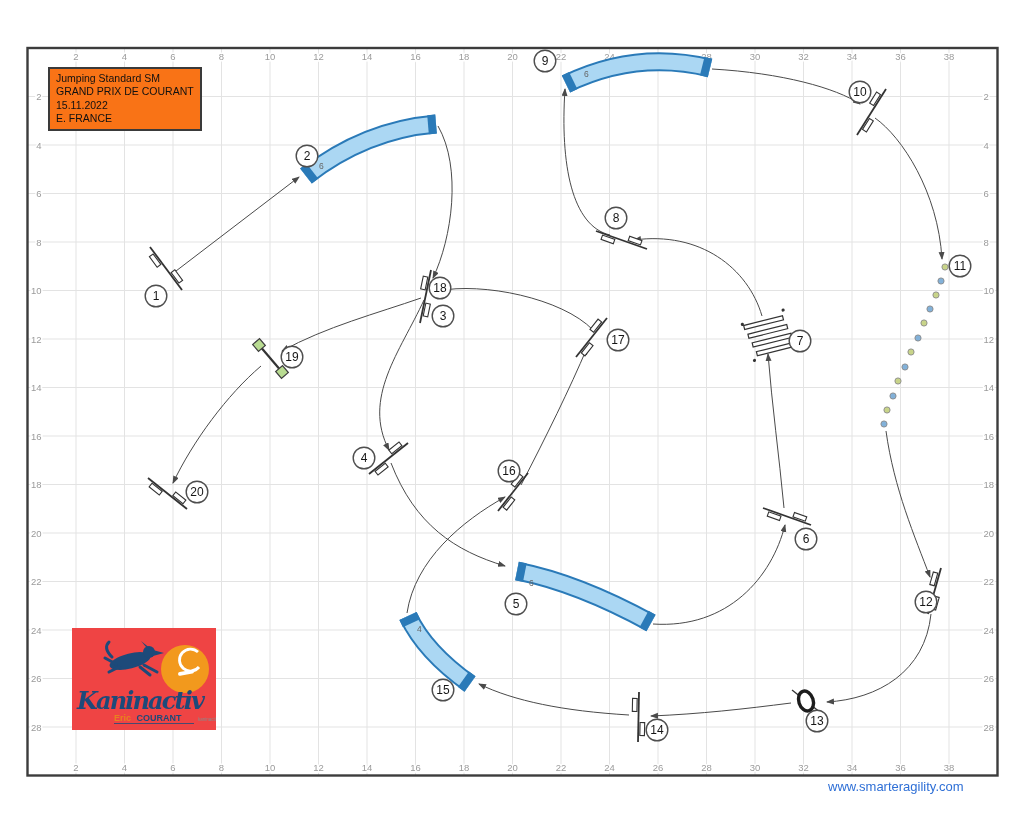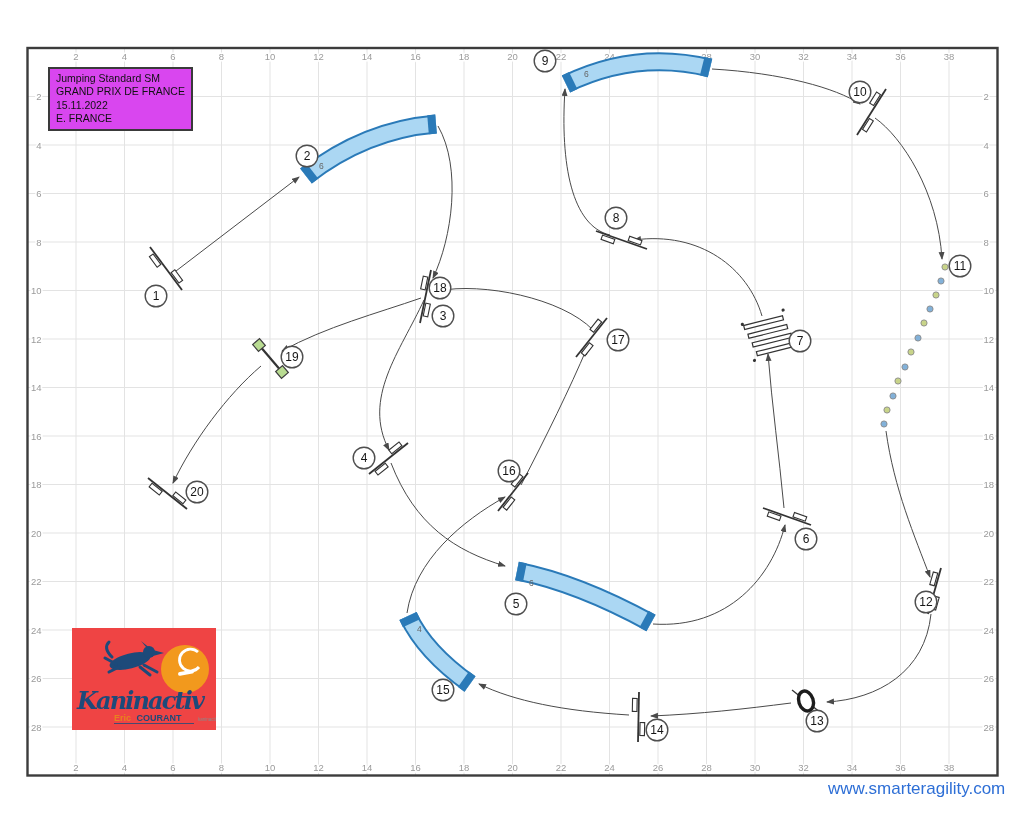--- a/index.html
+++ b/index.html
@@ -1,22 +1,22 @@
 <!DOCTYPE html>
 <html><head>
 <meta charset="utf-8">
 <style>
   html,body{margin:0;padding:0;background:#fff;}
   .page{position:relative;width:1024px;height:815px;background:#fff;
         font-family:"Liberation Sans",sans-serif;overflow:hidden;}
   .course-svg{position:absolute;left:0;top:0;}
-  .title-box{position:absolute;left:48px;top:67px;background:#d946ef;
+  .title-box{position:absolute;left:48px;top:67px;background:#f97316;
              border:2px solid #3a3a3a;padding:3px 6px;z-index:6;}
   .title-box div{font-size:10.5px;line-height:13.4px;color:#111;white-space:nowrap;}
-  .website{position:absolute;left:828px;top:779px;font-size:17px;z-index:6;}
+  .website{position:absolute;left:828px;top:779px;font-size:13px;z-index:6;}
   .logo{position:absolute;left:72px;top:628px;width:144px;height:102px;background:#ef4444;z-index:5;}
 </style>
 </head>
 <body>
 
 <div class="page">
 
   <svg id="course-svg" class="course-svg" width="1024" height="815" viewBox="0 0 1024 815">
       <defs>
         <marker id="arw" markerWidth="9" markerHeight="7" refX="7" refY="3" orient="auto" markerUnits="userSpaceOnUse">
@@ -349,21 +349,21 @@
         </g>
         <g>
           <circle cx="197" cy="492" r="10.8" fill="#fff" stroke="#4e4e4e" stroke-width="1.4"></circle>
           <text x="197" y="496.2" text-anchor="middle" font-size="12" fill="#161616">20</text>
         </g>
       </g>
     </svg>
 
   <div class="title-box">
     <div>Jumping Standard SM</div>
-    <div>GRAND PRIX DE FRANCE</div>
+    <div>GRAND PRIX DE COURANT</div>
     <div>15.11.2022</div>
     <div>E. FRANCE</div>
   </div>
 
   <div class="logo">
     <svg width="144" height="102" viewBox="0 0 144 102">
       <circle cx="113" cy="41" r="24" fill="#f2991d"></circle>
       <path d="M126,24 a11,11 0 1 0 1,15" fill="none" stroke="#fff" stroke-width="2.8"></path>
       <rect x="106" y="43" width="16" height="3.6" rx="1.8" transform="rotate(-10 114 45)" fill="#fff"></rect>
       <g transform="translate(58,33)" fill="#1d4a7a" stroke="#1d4a7a">

